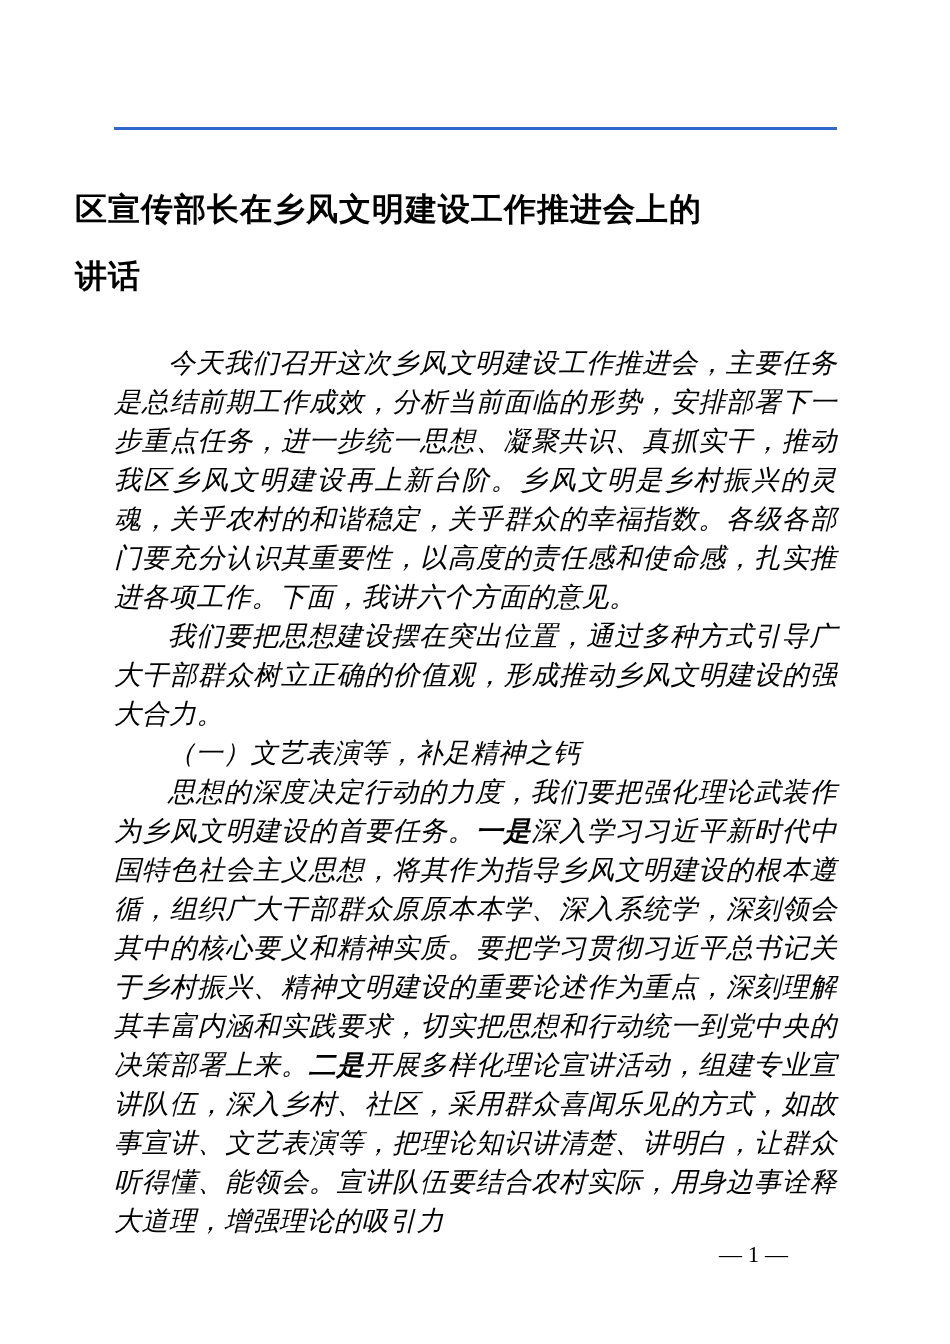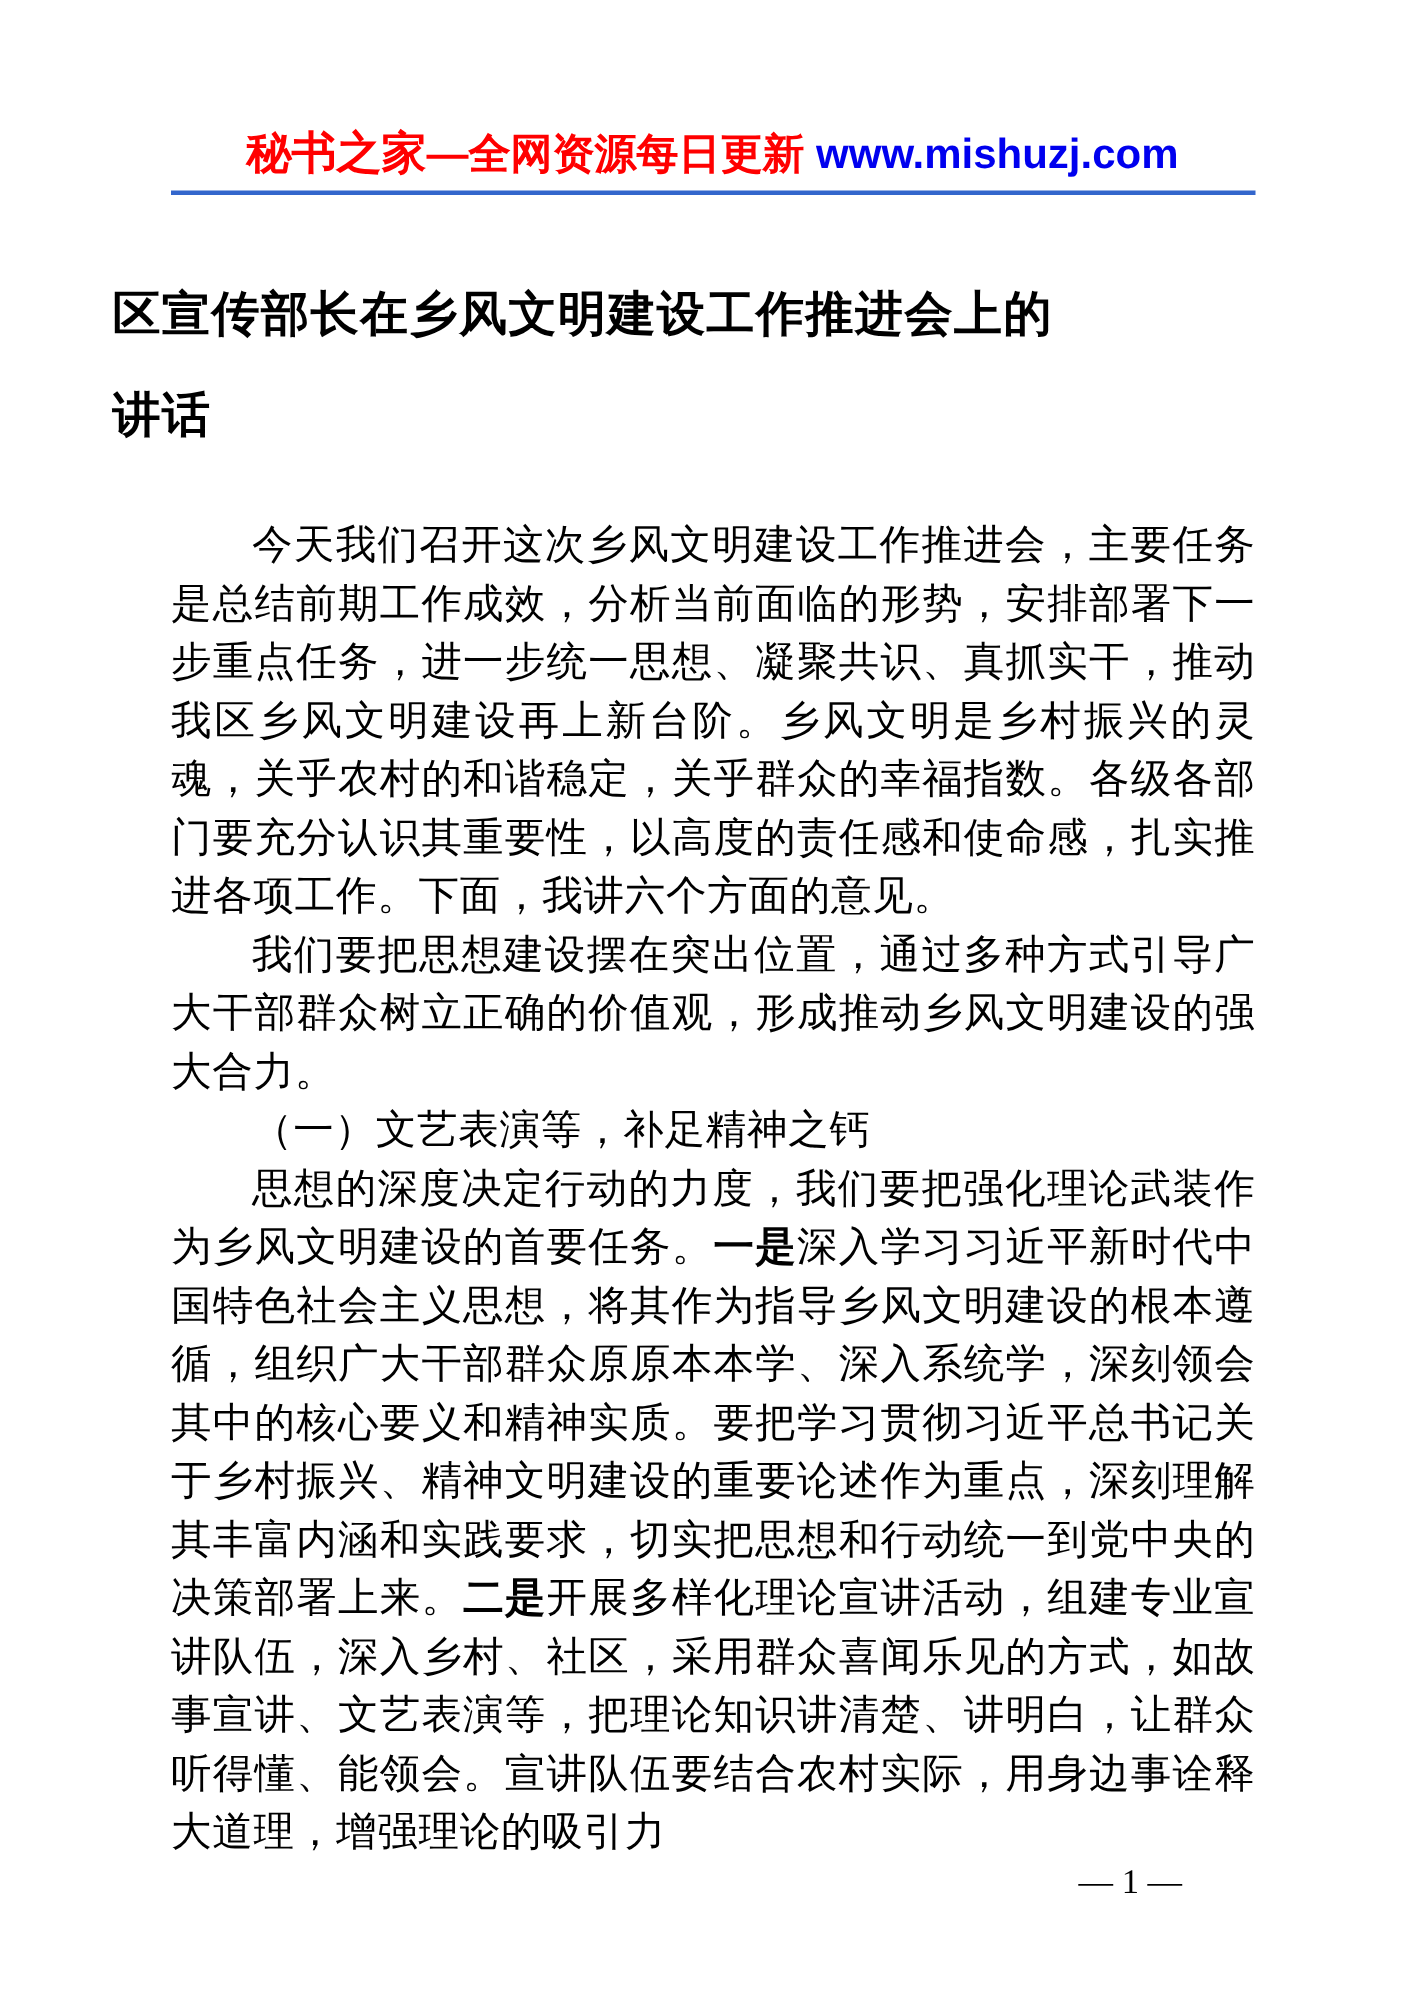--- a/index.html
+++ b/index.html
@@ -54,38 +54,35 @@
     position: absolute;
     top: 344px;
     left: 114px;
     width: 723px;
     font-size: 27px;
     line-height: 39px;
     text-align: justify;
     letter-spacing: 0.5px;
   }
   .content p { margin: 0; }
-  .indent { text-indent: 2em; }
+  .indent { text-indent: 2em; font-style: italic; }
   .bold { font-weight: bold; }
   .page-number {
     position: absolute;
     bottom: 76px;
     right: 162px;
     font-size: 23px;
     font-family: "Liberation Serif", serif;
   }
 </style>
 </head>
 <body>
 
 <div class="page">
 
-  <div class="doc-header">
-    <span class="brand">秘书之家</span><span class="tagline">—全网资源每日更新 </span><span class="url">www.mishuzj.com</span>
-  </div>
 
   <div class="header-rule"></div>
 
   <h1 class="doc-title">
     <span>区宣传部长在乡风文明建设工作推进会上的</span><br>
     <span>讲话</span>
   </h1>
 
   <div class="content">
 

